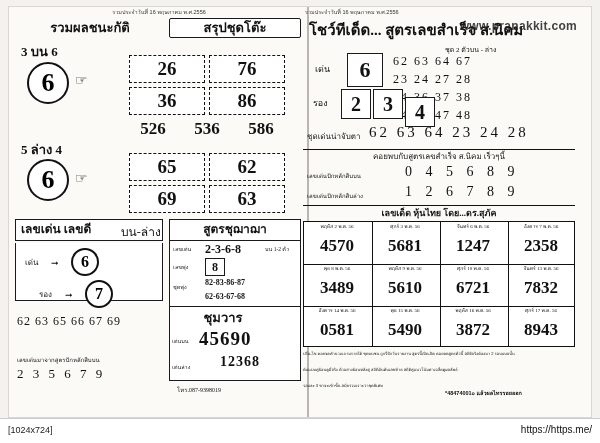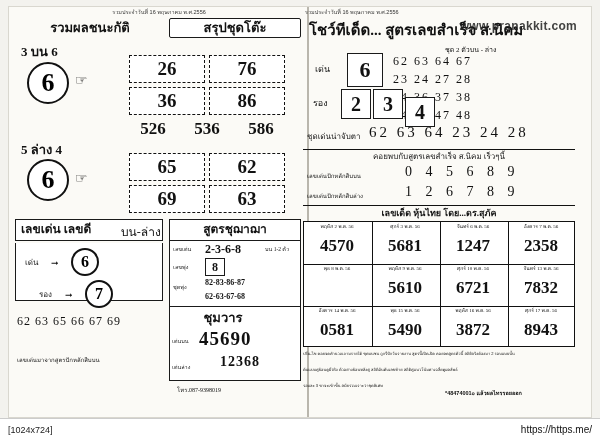--- a/index.html
+++ b/index.html
@@ -163,20 +163,28 @@
       <div class="t serif" style="left:8px;top:308px;width:150px;font-size:12px;letter-spacing:1px;">
         <span>62</span>
         <span>63</span>
         <span>65</span>
         <span>66</span>
         <span>67</span>
         <span>69</span>
       </div>
 
       <div class="t serif" style="left:8px;top:350px;font-size:6px;">เลขเด่นมาจากสูตรปักหลักสิบบน</div>
+      <div class="t serif" style="left:8px;top:360px;width:160px;font-size:13px;letter-spacing:3px;">
+        <span>2</span>
+        <span>3</span>
+        <span>5</span>
+        <span>6</span>
+        <span>7</span>
+        <span>9</span>
+      </div>
 
       <div class="box" style="left:160px;top:212px;width:132px;height:22px;"></div>
       <div class="t ctr bold serif" style="left:160px;top:216px;width:132px;font-size:12px;">สูตรชุฌาฌา</div>
 
       <div class="box" style="left:160px;top:234px;width:132px;height:66px;border-top:none;"></div>
 
       <div class="t serif" style="left:164px;top:240px;font-size:5.5px;">เลขเด่น</div>
       <div class="t bold serif" style="left:196px;top:236px;font-size:12px;">2-3-6-8</div>
       <div class="t serif" style="left:256px;top:240px;font-size:5.5px;">บน 1-2 ตัว</div>
 
@@ -295,20 +303,21 @@
       <div class="t ctr serif" style="left:212px;top:217px;width:68px;font-size:5px;">อังคาร 7 พ.ค. 56</div>
       <div class="gridcell" style="left:8px;top:224px;width:68px;height:30px;font-size:17px;">4570</div>
       <div class="gridcell" style="left:76px;top:224px;width:68px;height:30px;font-size:17px;">5681</div>
       <div class="gridcell" style="left:144px;top:224px;width:68px;height:30px;font-size:17px;">1247</div>
       <div class="gridcell" style="left:212px;top:224px;width:68px;height:30px;font-size:17px;">2358</div>
 
       <div class="t ctr serif" style="left:8px;top:259px;width:68px;font-size:5px;">พุธ 8 พ.ค. 56</div>
       <div class="t ctr serif" style="left:76px;top:259px;width:68px;font-size:5px;">พฤหัส 9 พ.ค. 56</div>
       <div class="t ctr serif" style="left:144px;top:259px;width:68px;font-size:5px;">ศุกร์ 10 พ.ค. 56</div>
       <div class="t ctr serif" style="left:212px;top:259px;width:68px;font-size:5px;">จันทร์ 13 พ.ค. 56</div>
+      <div class="gridcell" style="left:8px;top:266px;width:68px;height:30px;font-size:17px;">3489</div>
       <div class="gridcell" style="left:76px;top:266px;width:68px;height:30px;font-size:17px;">5610</div>
       <div class="gridcell" style="left:144px;top:266px;width:68px;height:30px;font-size:17px;">6721</div>
       <div class="gridcell" style="left:212px;top:266px;width:68px;height:30px;font-size:17px;">7832</div>
 
       <div class="t ctr serif" style="left:8px;top:301px;width:68px;font-size:5px;">อังคาร 14 พ.ค. 56</div>
       <div class="t ctr serif" style="left:76px;top:301px;width:68px;font-size:5px;">พุธ 15 พ.ค. 56</div>
       <div class="t ctr serif" style="left:144px;top:301px;width:68px;font-size:5px;">พฤหัส 16 พ.ค. 56</div>
       <div class="t ctr serif" style="left:212px;top:301px;width:68px;font-size:5px;">ศุกร์ 17 พ.ค. 56</div>
       <div class="gridcell" style="left:8px;top:308px;width:68px;height:30px;font-size:17px;">0581</div>
       <div class="gridcell" style="left:76px;top:308px;width:68px;height:30px;font-size:17px;">5490</div>

